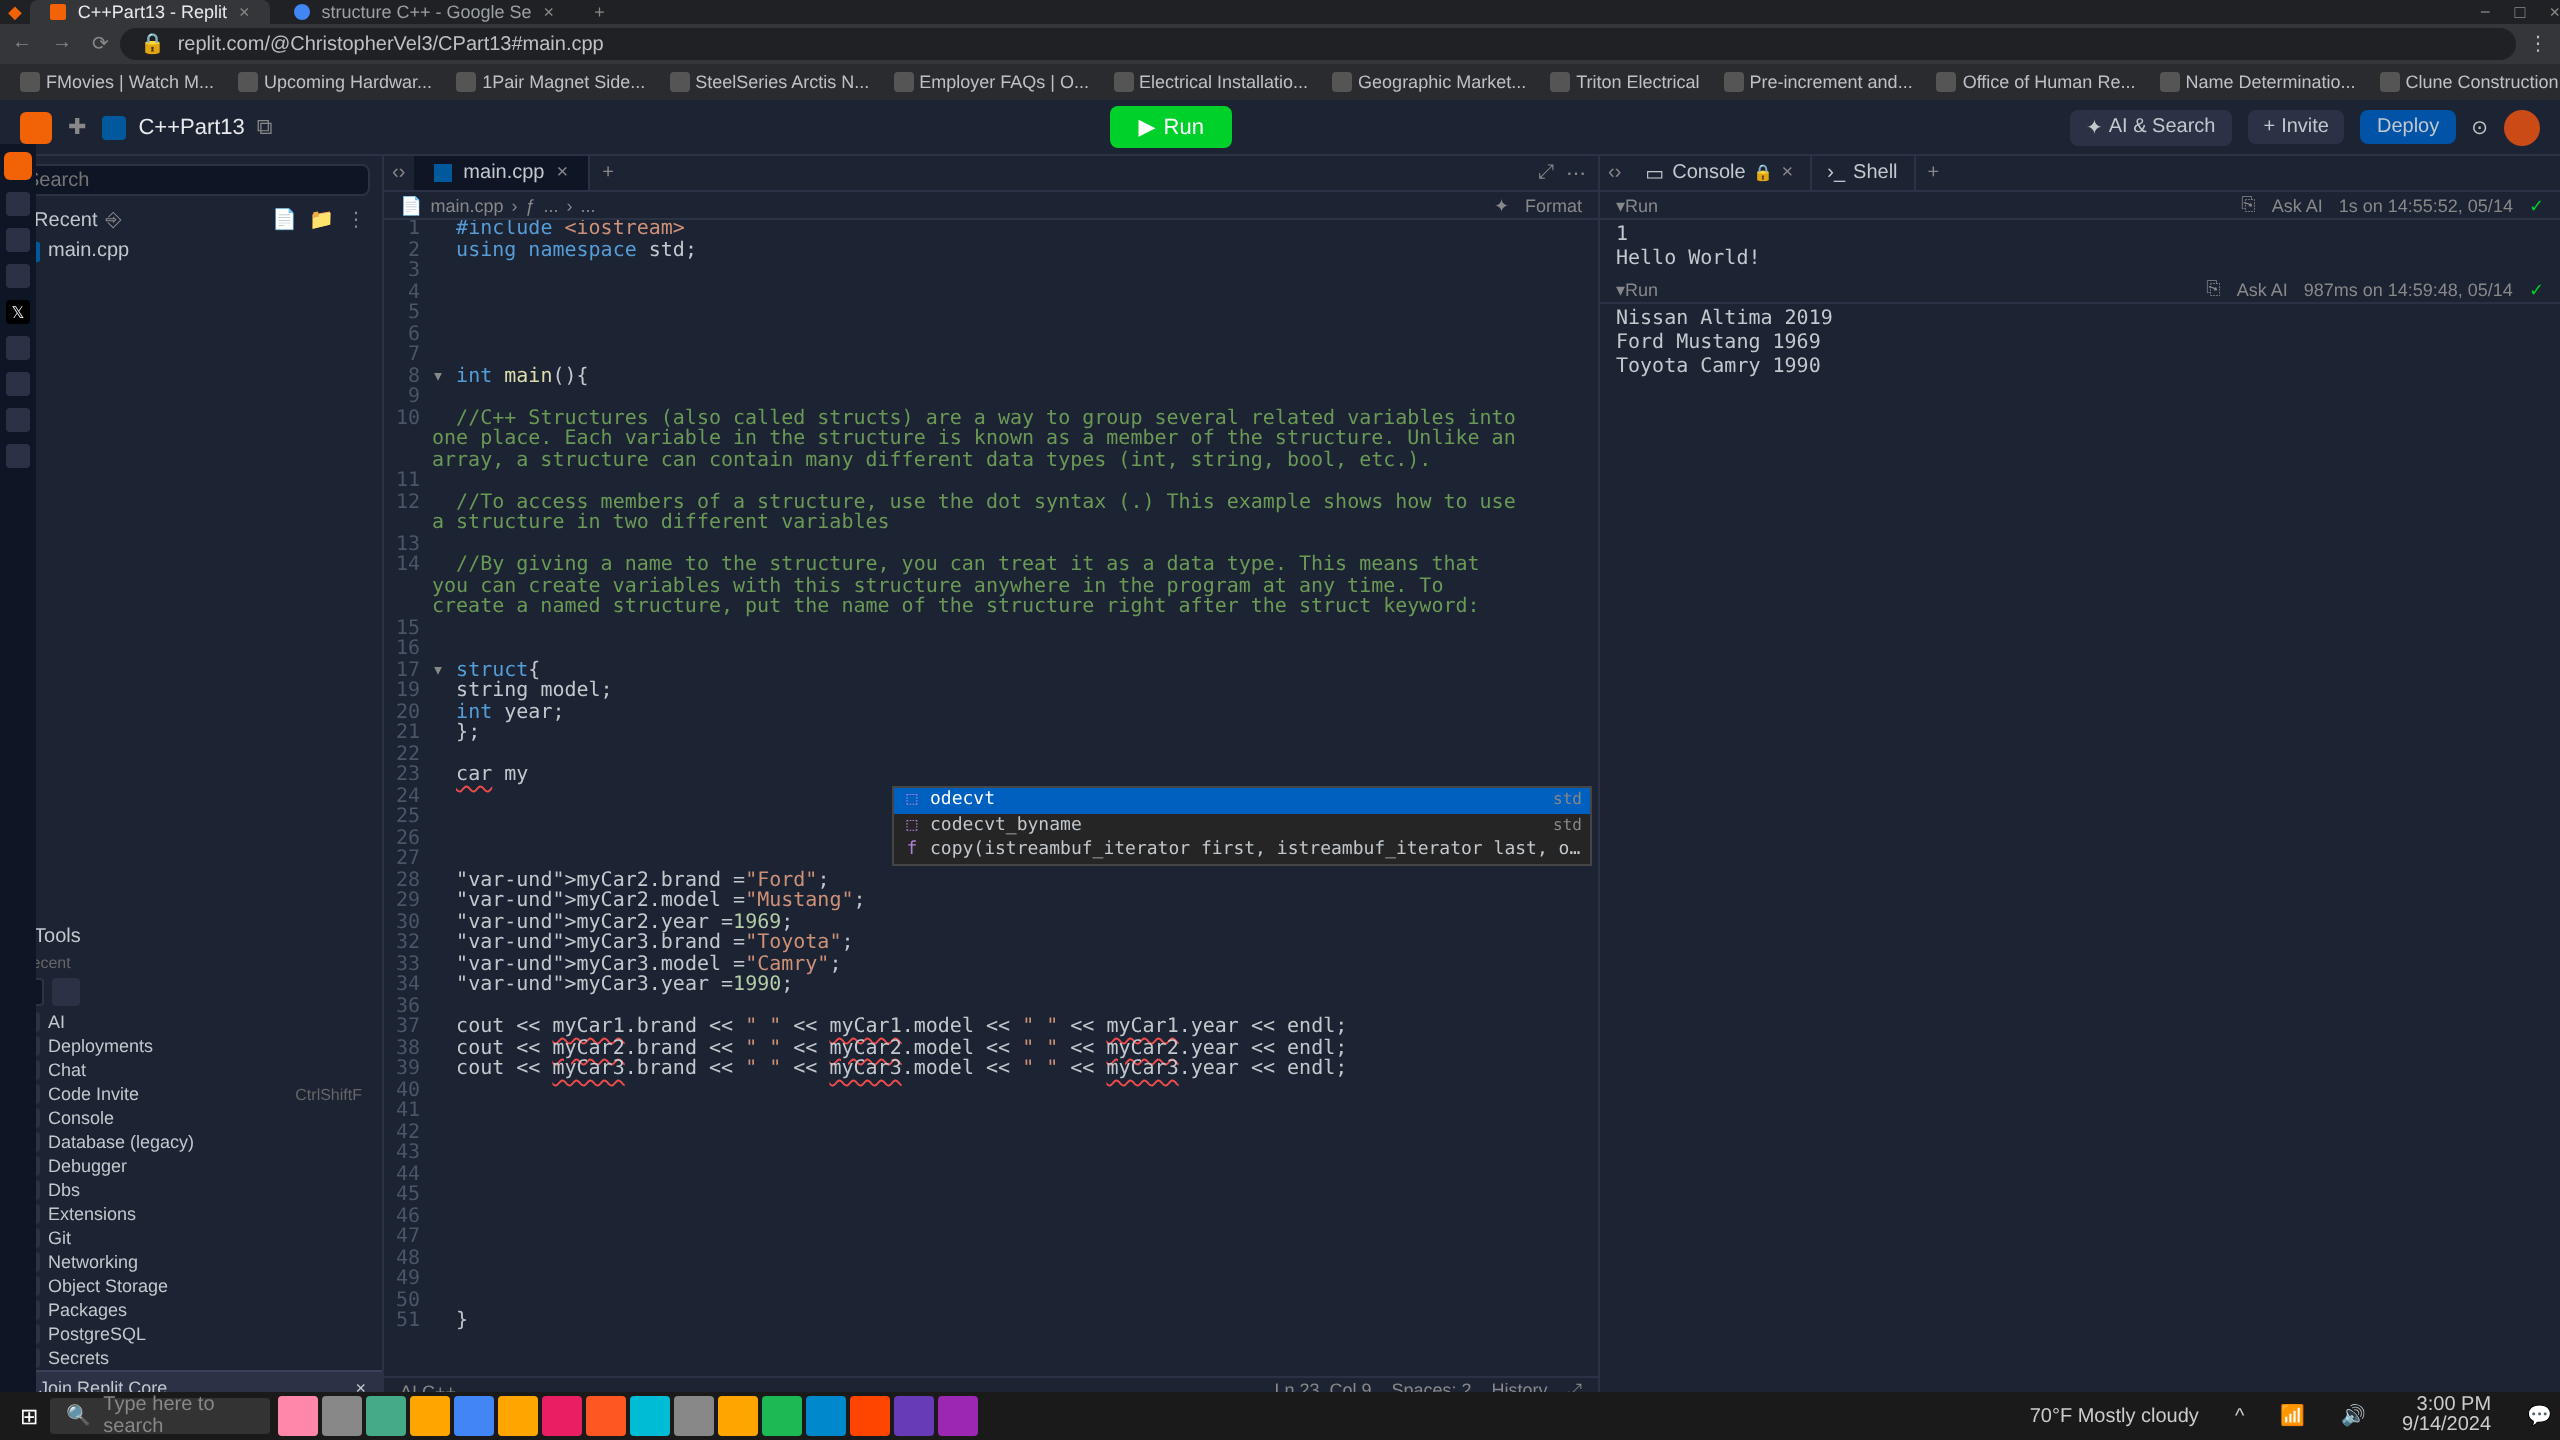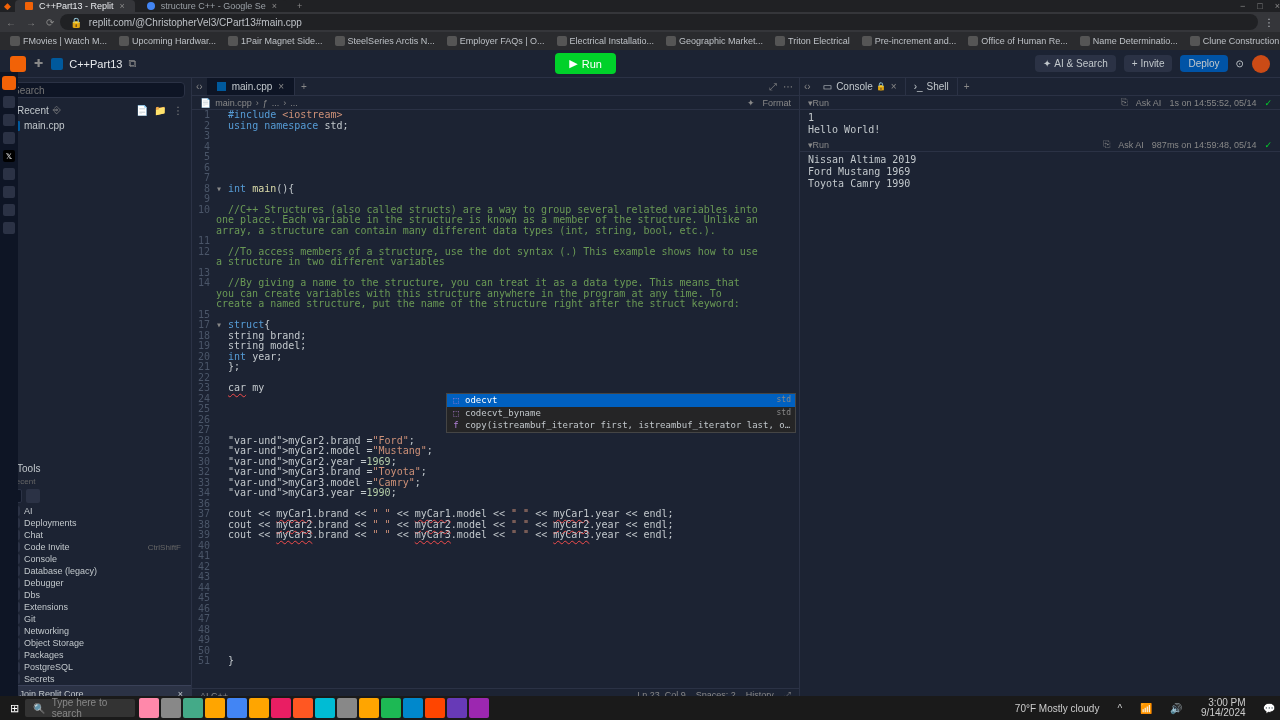--- a/index.html
+++ b/index.html
@@ -391,26 +391,26 @@
         </div>
         <div class="code-line">
           <span class="gutter">14</span>
           <span class="code-text" style="white-space:pre-wrap;max-width:545px">  <span class="com">//By giving a name to the structure, you can treat it as a data type. This means that you can create variables with this structure anywhere in the program at any time. To create a named structure, put the name of the structure right after the struct keyword:</span></span>
         </div>
         <div class="code-line">
           <span class="gutter">15</span>
           <span class="code-text" style="white-space:pre-wrap;max-width:545px">  </span>
         </div>
         <div class="code-line">
+          <span class="gutter">16</span>
+          <span class="code-text" style="white-space:pre-wrap;max-width:545px">  </span>
+        </div>
+        <div class="code-line">
           <span class="gutter">17</span>
           <span class="code-text" style="white-space:pre-wrap;max-width:545px"><span class="fold-marker">▾ </span><span class="kw">struct</span>{</span>
-        </div>
-        <div class="code-line">
-          <span class="gutter">18</span>
-          <span class="code-text" style="white-space:pre-wrap;max-width:545px">  string brand;</span>
         </div>
         <div class="code-line">
           <span class="gutter">19</span>
           <span class="code-text" style="white-space:pre-wrap;max-width:545px">  string model;</span>
         </div>
         <div class="code-line">
           <span class="gutter">20</span>
           <span class="code-text" style="white-space:pre-wrap;max-width:545px">  <span class="kw">int</span> year;</span>
         </div>
         <div class="code-line">

